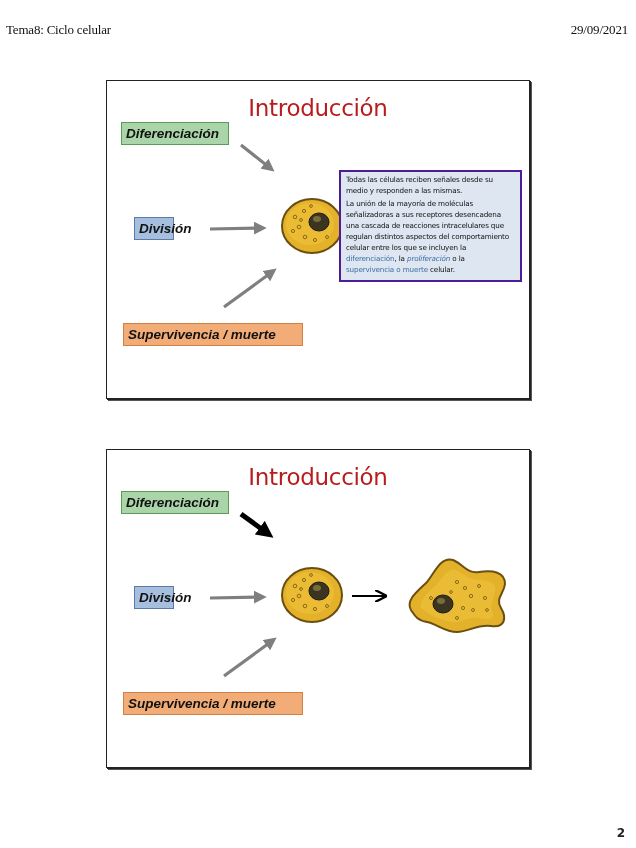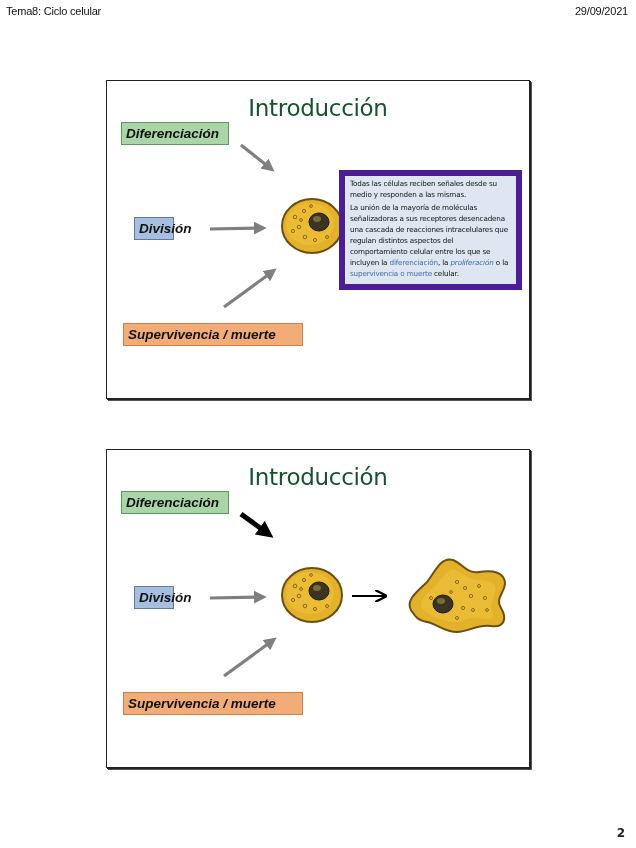--- a/index.html
+++ b/index.html
@@ -1,52 +1,52 @@
 <!DOCTYPE html>
 <html><head>
 <meta charset="utf-8">
 <style>
   * { box-sizing: border-box; margin: 0; padding: 0; }
   html, body { width: 636px; height: 848px; background: #ffffff; overflow: hidden; }
   body { position: relative; font-family: "Liberation Sans", sans-serif; color: #000; }
 
-  .hdr { position: absolute; top: 5px; font-size: 11px; color: #111; font-family: Liberation Sans, sans-serif; letter-spacing: -0.2px; }
+  .hdr { position: absolute; top: 22px; font-size: 13px; color: #111; font-family: Liberation Serif, serif; letter-spacing: -0.2px; }
   .hdr-left { left: 6px; }
   .hdr-right { right: 8px; }
   .page-num { position: absolute; right: 11px; top: 826px; font-size: 12px; font-weight: bold; color: #222; font-family: "DejaVu Sans", sans-serif; }
 
   .slide {
     position: absolute; left: 106px; width: 424px; height: 319px;
     background: #fff; border: 1px solid #222;
     box-shadow: 1px 1px 0 #222, 2px 2px 0 #555;
   }
   .slide-1 { top: 80px; }
   .slide-2 { top: 449px; }
 
-  .title { position: absolute; left: 0; right: 0; top: 14px; text-align: center; font-size: 23px; color: #14532d; font-family: "DejaVu Sans", sans-serif; letter-spacing: -0.3px; }
+  .title { position: absolute; left: 0; right: 0; top: 14px; text-align: center; font-size: 23px; color: #b91c1c; font-family: "DejaVu Sans", sans-serif; letter-spacing: -0.3px; }
 
   .label {
     position: absolute; font-style: italic; font-weight: bold; font-size: 13.5px;
     padding: 2px 4px; line-height: 17px; white-space: nowrap; color: #111;
   }
   .lbl-dif { left: 14px; top: 41px; width: 108px; background: #a9d5a9; border: 1px solid #5a9a5a; }
   .lbl-div { left: 27px; top: 136px; width: 40px; background: #a7bfdf; border: 1px solid #5b7aa6; }
   .lbl-sup { left: 16px; top: 230px; width: 180px; background: #f2ac77; border: 1px solid #d08146; margin-top: 12px; }
 
   svg.arrows { position: absolute; left: 0; top: 0; width: 424px; height: 319px; overflow: visible; }
 
   .cell { position: absolute; }
   .cell-round { left: 170px; top: 112px; width: 70px; height: 66px; }
   .cell-diff { left: 294px; top: 98px; width: 115px; height: 92px; }
 
   .info {
     position: absolute; font-family: "DejaVu Sans", sans-serif; font-size: 7.2px;
     line-height: 11px; color: #111; letter-spacing: -0.15px;
   }
-  .info-1 { left: 232px; top: 89px; width: 183px; background: #dde6f1; border: 6px solid #4c1d95; padding: 2px 5px 3px 5px; }
+  .info-1 { left: 232px; top: 89px; width: 183px; background: #dde6f1; border: 2px solid #4c1d95; padding: 2px 5px 3px 5px; }
   .info-2 { left: 214px; top: 210px; width: 188px; background: #e9f0dc; border: 1px solid #8fa86b; padding: 3px 5px 3px 5px; }
   .info p { margin-bottom: 2px; }
   .hl-blue { color: #3f6ea6; }
   .hl-green { color: #4f7a2c; }
   .it { font-style: italic; }
 </style>
 </head>
 <body>
 
 <div class="hdr hdr-left">Tema8: Ciclo celular</div>

